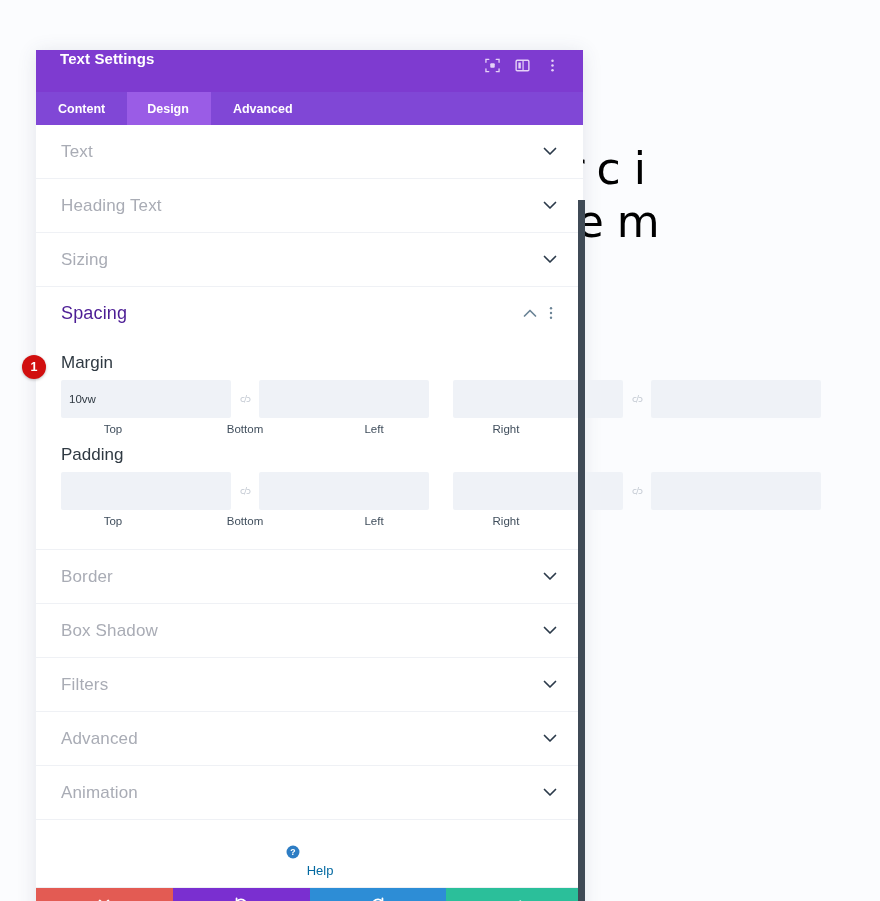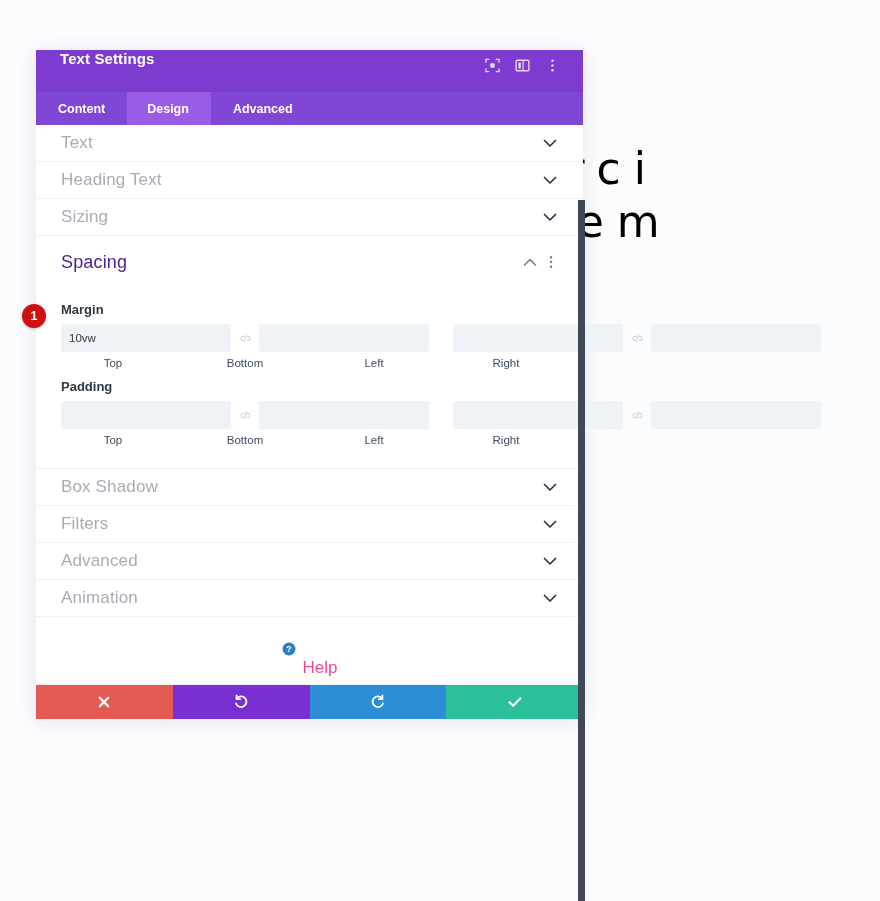--- a/index.html
+++ b/index.html
@@ -93,21 +93,21 @@
   .tab.active { background: #9a5ce6; padding-left: 20px; }
 
   
   #panel-body {
     background: #ffffff;
     position: relative;
   }
 
   
   .accordion {
-    height: 37px;
+    height: 54px;
     border-bottom: 1px solid #eff1f5;
     display: flex;
     align-items: center;
     padding: 0 26px 0 25px;
     box-sizing: border-box;
     cursor: pointer;
   }
   .accordion-label {
     flex: 1;
     font-size: 17px;
@@ -130,23 +130,23 @@
     gap: 8px;
   }
 
   
   #spacing-content {
     padding: 4px 25px 22px 25px;
     border-bottom: 1px solid #eff1f5;
   }
   .field-group { position: relative; }
   .group-label {
-    font-size: 13px;
+    font-size: 17px;
     color: #2f3942;
-    font-weight: bold;
+    font-weight: normal;
     margin: 10px 0 7px 0;
   }
   .quad-row {
     display: flex;
     align-items: center;
   }
   .quad-half {
     display: flex;
     align-items: center;
     flex: 1;
@@ -155,21 +155,21 @@
     width: 1px;
     align-self: stretch;
     background: #e3e7ec;
     margin: 0 12px;
     height: 22px;
   }
   .inp {
     background: #eff2f7;
     border: none;
     border-radius: 2px;
-    height: 28px;
+    height: 38px;
     flex: 1;
     min-width: 0;
     font-size: 11.5px;
     color: #2f3942;
     padding: 0 8px;
     box-sizing: border-box;
     font-family: "Liberation Sans", sans-serif;
     outline: none;
   }
   .link-icon {
@@ -222,22 +222,22 @@
     height: 67px;
     display: flex;
     align-items: center;
     justify-content: center;
     gap: 7px;
     background: #ffffff;
     border-bottom: 1px solid #eef0f4;
     cursor: pointer;
   }
   #help-label {
-    font-size: 17px;
-    color: #ec4899;
+    font-size: 13px;
+    color: #0369a1;
     margin-top: 34px;
   }
 
   
   #panel-footer { display: flex; height: 34px; }
   .foot-btn {
     flex: 1;
     display: flex;
     align-items: center;
     justify-content: center;
@@ -410,20 +410,28 @@
           <div class="caption-divider"></div>
           <div class="caption-half">
             <span class="cap">Left</span>
             <span class="cap-spacer"></span>
             <span class="cap">Right</span>
           </div>
         </div>
       </div>
     </div>
 
+    <div class="accordion">
+      <span class="accordion-label">Border</span>
+      <span class="chev">
+        <svg width="14" height="9" viewBox="0 0 14 9">
+            <path d="M1.5 1.5L7 7l5.5-5.5" fill="none" stroke="#2b3a4a" stroke-width="1.7" stroke-linecap="round" stroke-linejoin="round"></path>
+          </svg>
+      </span>
+    </div>
 
     <div class="accordion">
       <span class="accordion-label">Box Shadow</span>
       <span class="chev">
         <svg width="14" height="9" viewBox="0 0 14 9">
             <path d="M1.5 1.5L7 7l5.5-5.5" fill="none" stroke="#2b3a4a" stroke-width="1.7" stroke-linecap="round" stroke-linejoin="round"></path>
           </svg>
       </span>
     </div>
 

